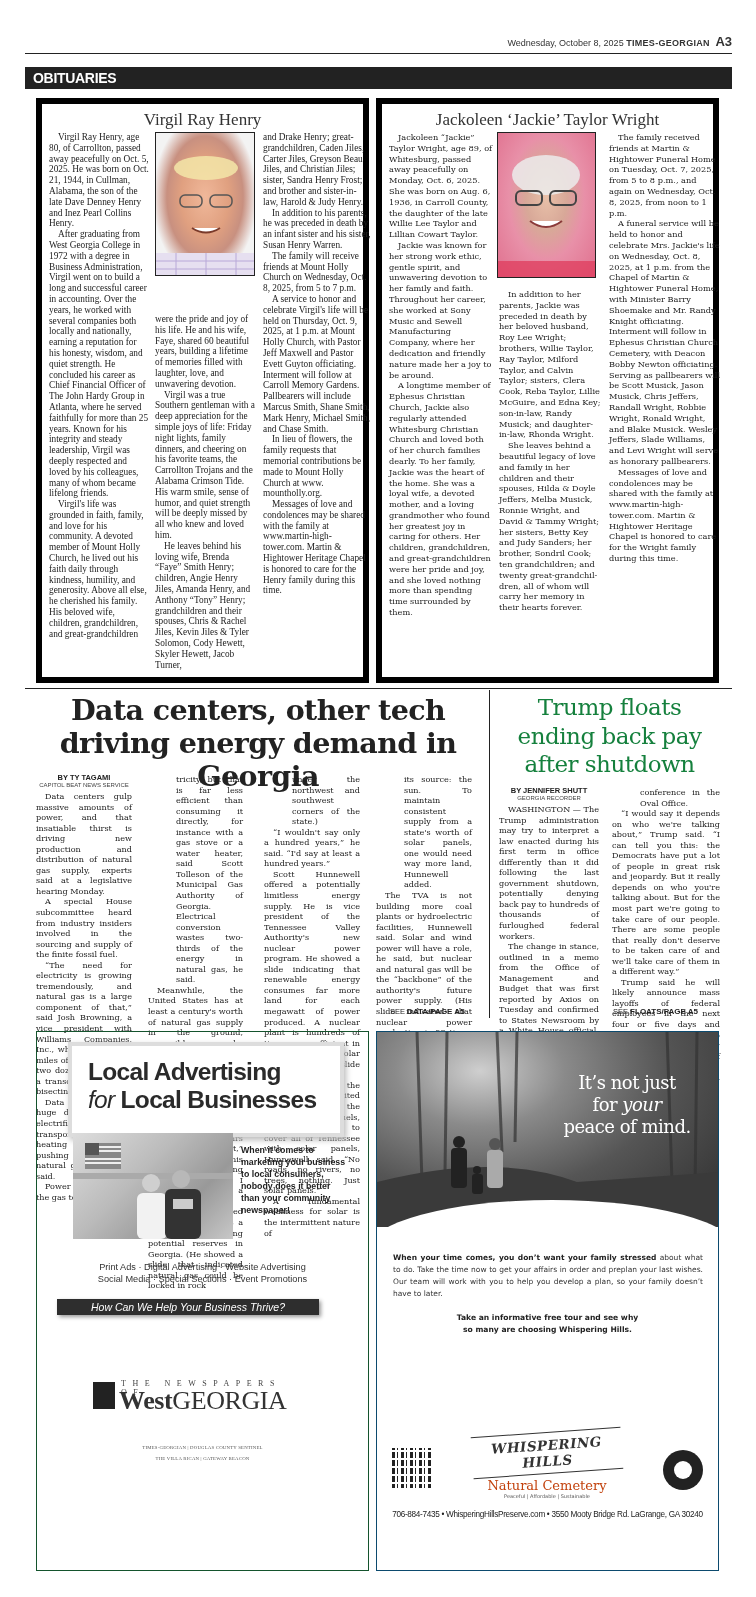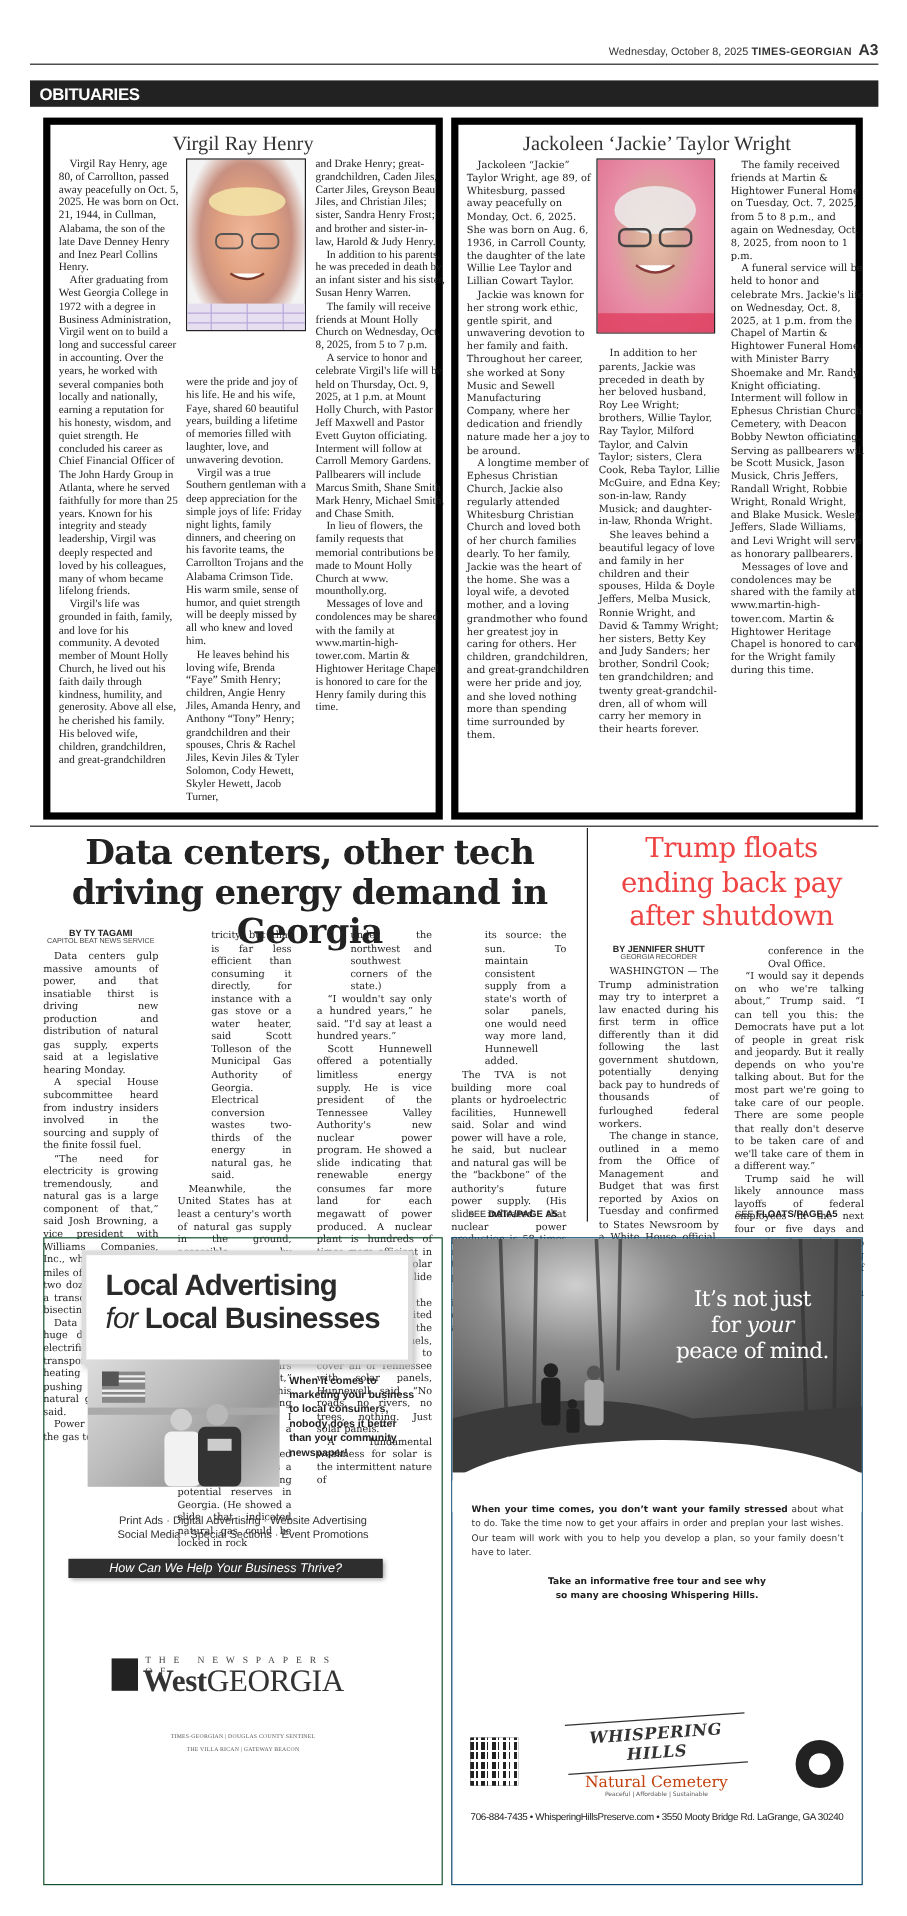--- a/index.html
+++ b/index.html
@@ -31,21 +31,21 @@
   .byline .name { font-weight: bold; font-size: 7.5px; line-height: 8px; }
   .byline .org { font-size: 6px; line-height: 7px; color: #444; }
   .news-col { position: absolute; font-family: "DejaVu Serif", serif; font-size: 8.1px; line-height: 10.55px; color: #222; text-align: justify; }
   .news-col p { text-indent: 9px; }
   .news-col p.noind { text-indent: 0; margin-left: 28px; }
   .jump { position: absolute; font-family: "Liberation Sans", sans-serif; font-size: 7.5px; color: #222; }
   .jump b { font-weight: bold; font-size: 8px; }
 
   .col-divider { position: absolute; left: 489px; top: 690px; width: 1px; height: 328px; background: #222; }
 
-  .side-headline { position: absolute; left: 497px; top: 693px; width: 225px; text-align: center; font-family: "DejaVu Serif", serif; font-size: 23px; line-height: 28.5px; color: #ef4444; letter-spacing: -0.5px; }
+  .side-headline { position: absolute; left: 497px; top: 693px; width: 225px; text-align: center; font-family: "DejaVu Serif", serif; font-size: 23px; line-height: 28.5px; color: #15803d; letter-spacing: -0.5px; }
 
   
   .ad1 { position: absolute; left: 36px; top: 1031px; width: 333px; height: 540px; border: 1px solid #14532d; overflow: hidden; }
   .ad1-headbox { position: absolute; left: 35px; top: 14px; width: 268px; height: 87px; background: #fff; box-shadow: 0 0 0 4px #ddd, 2px 3px 6px 4px #bbb; }
   .ad1-head { position: absolute; left: 16px; top: 12px; font-family: "Liberation Sans", sans-serif; font-weight: bold; font-size: 24.5px; line-height: 28px; color: #2a2a2a; letter-spacing: -0.7px; }
   .ad1-head i { font-weight: normal; }
   .ad1-photo { position: absolute; left: 36px; top: 101px; width: 160px; height: 106px; background: linear-gradient(135deg, #ddd 0%, #bbb 40%, #999 70%, #c8c8c8 100%); overflow: hidden; }
   .ad1-blurb { position: absolute; left: 204px; top: 112px; width: 110px; font-family: "Liberation Sans", sans-serif; font-weight: bold; font-size: 8.8px; line-height: 12px; color: #222; }
   .ad1-services { position: absolute; left: 0; right: 0; text-align: center; font-family: "Liberation Sans", sans-serif; font-size: 9.2px; line-height: 12px; color: #333; }
   .ad1-cta { position: absolute; left: 20px; top: 267px; width: 262px; height: 16px; background: #2e2e2e; box-shadow: 2px 2px 4px #999; color: #fff; font-family: "Liberation Sans", sans-serif; font-style: italic; font-size: 10.5px; line-height: 16px; text-align: center; }

